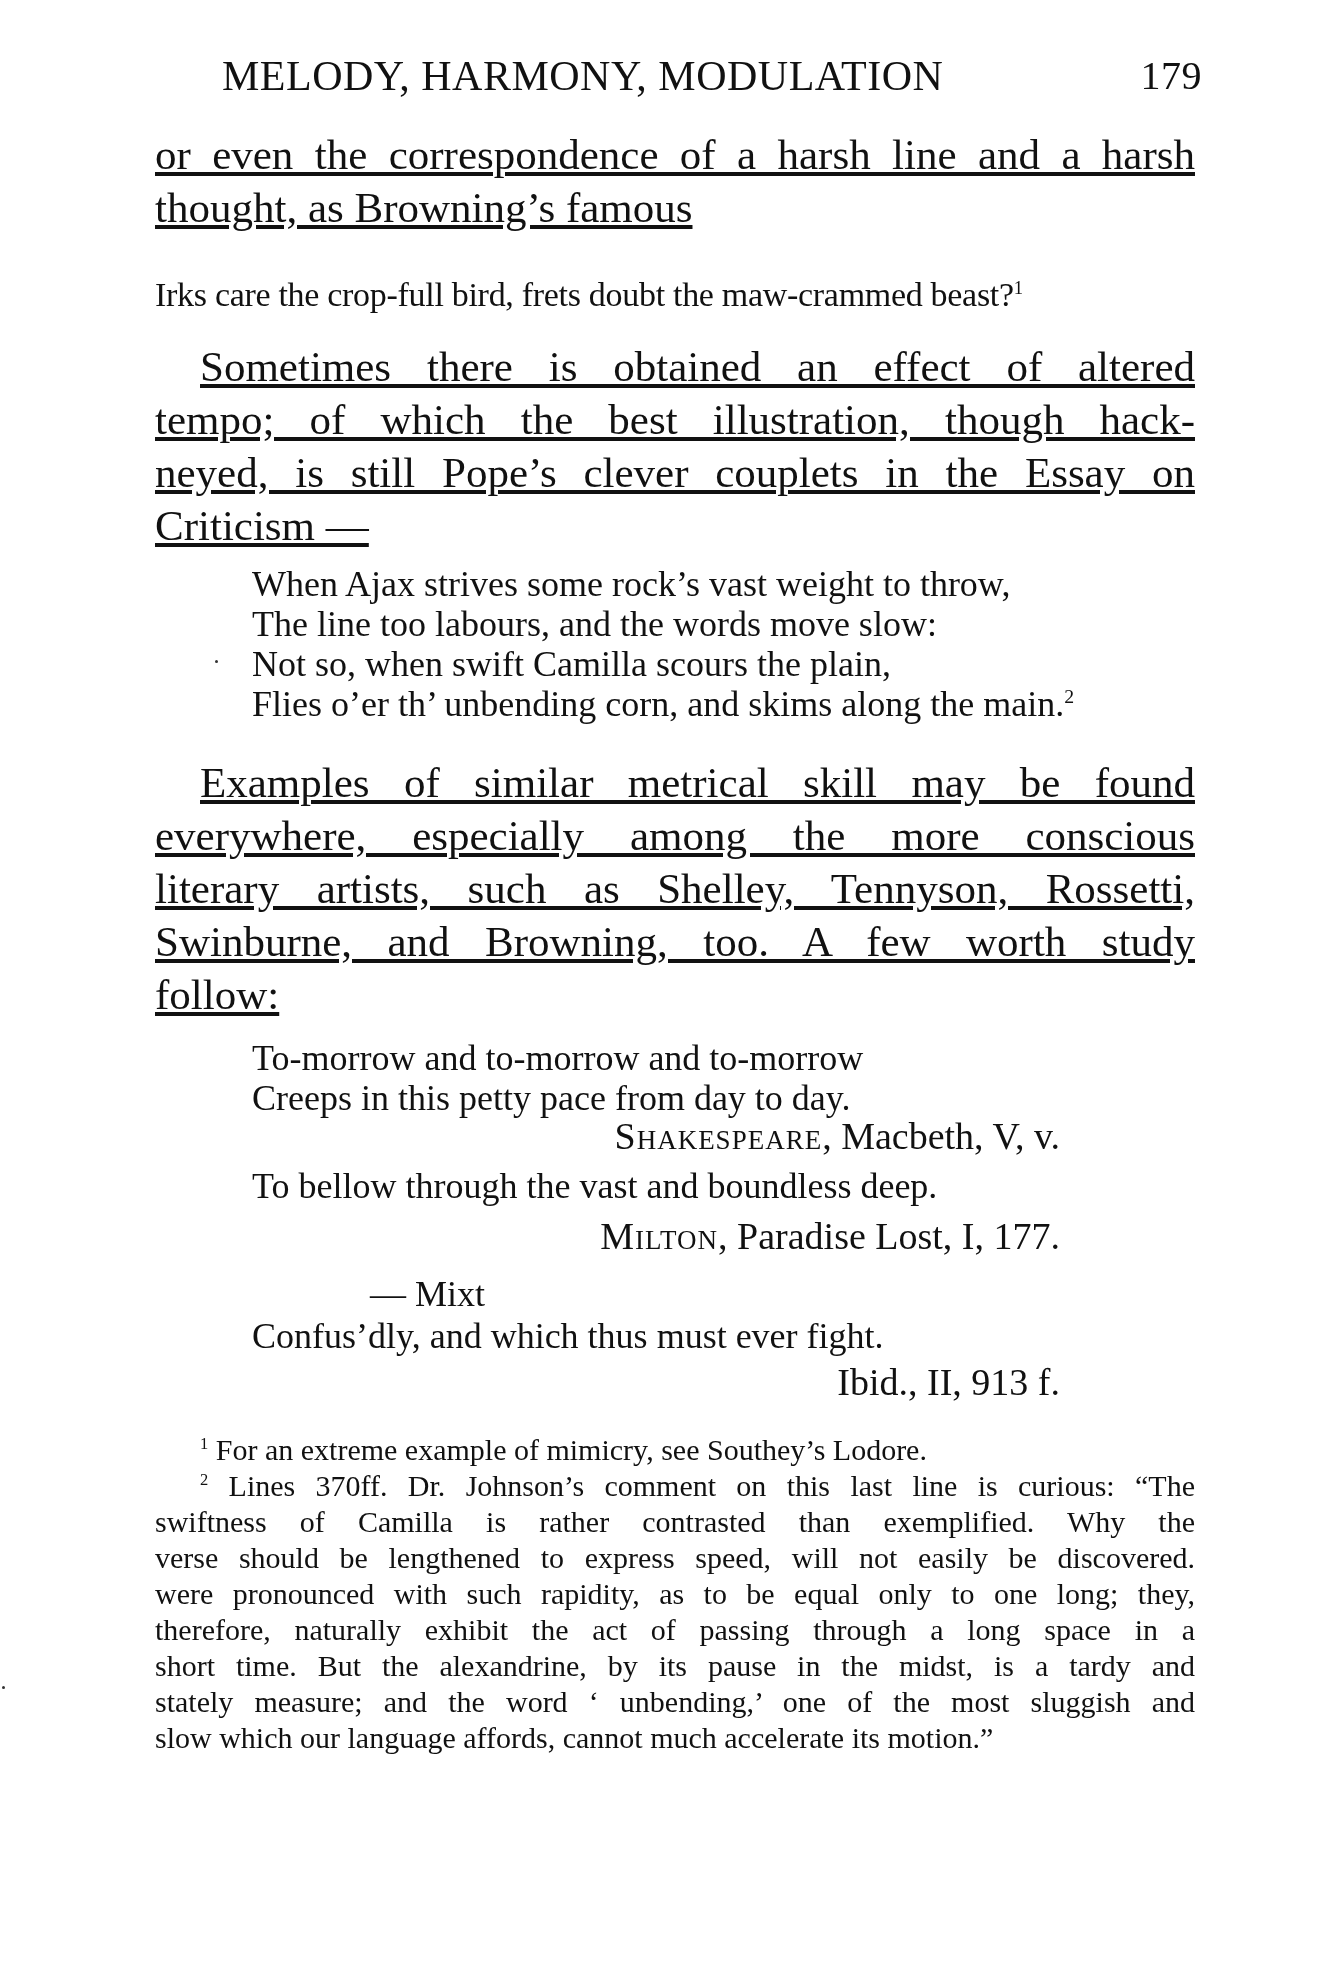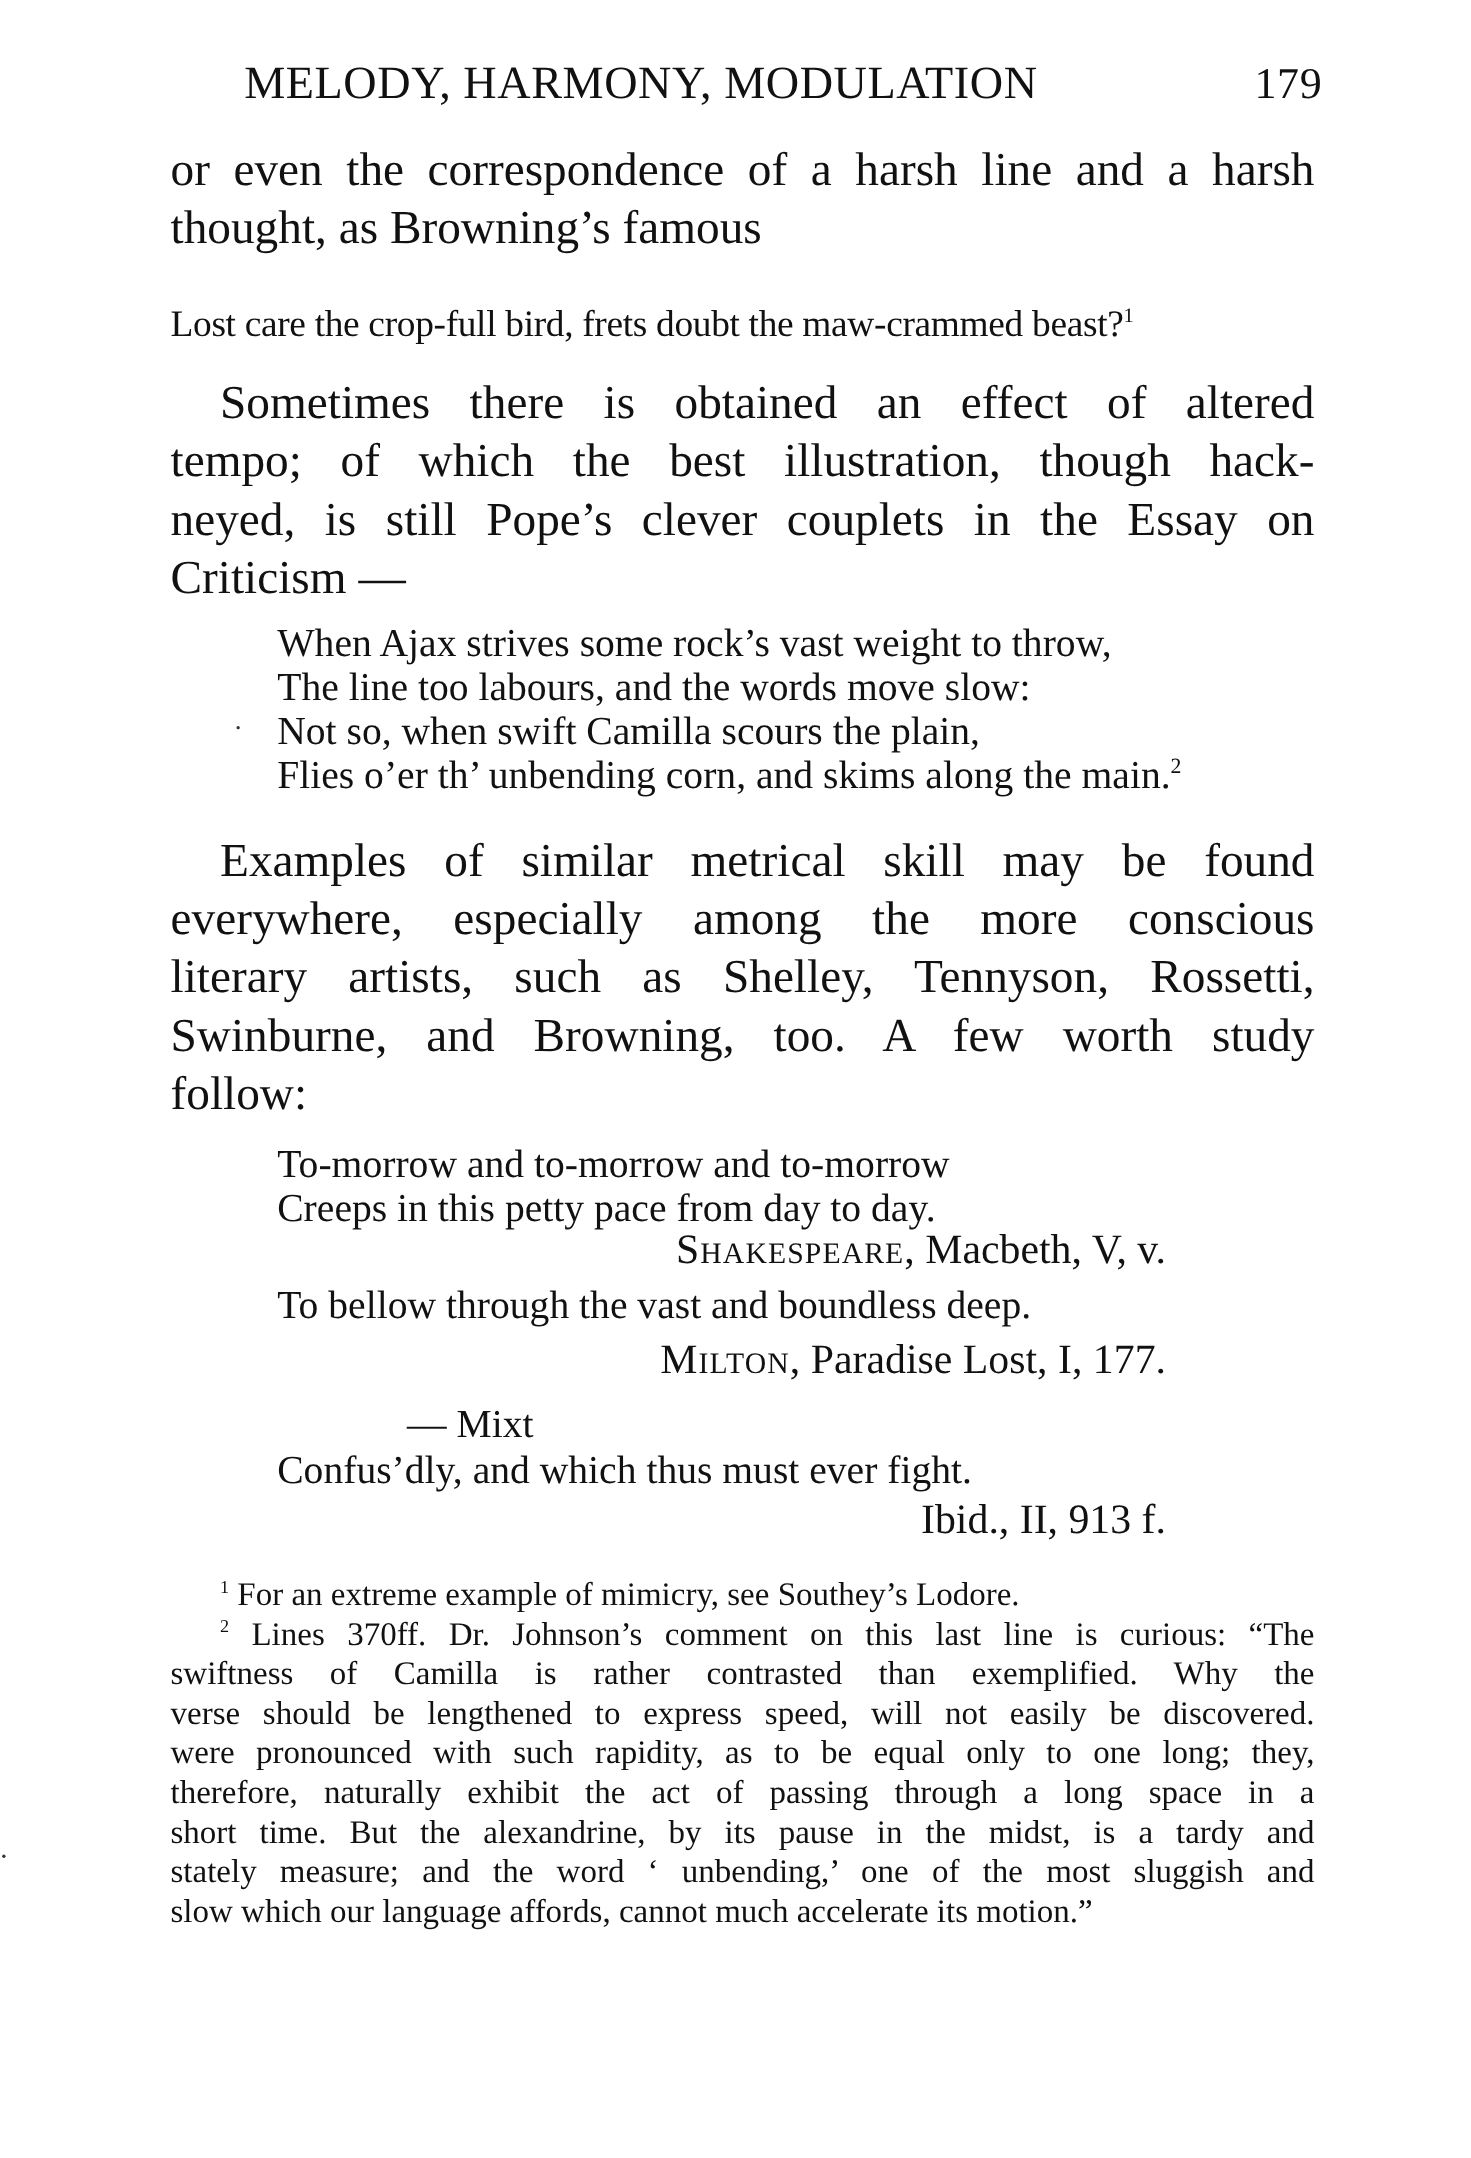--- a/index.html
+++ b/index.html
@@ -9,21 +9,21 @@
     }
     .page { position: absolute; left: 0; top: 0; width: 1197px; height: 1962px; }
     .running-head {
       position: absolute; left: 222px; top: 52px; width: 980px;
       font-size: 42px; letter-spacing: 0.5px; white-space: nowrap;
     }
     .running-head .title { display: inline-block; }
     .running-head .pageno { position: absolute; right: 0; top: 0; font-size: 40px; }
     .body-text {
       position: absolute; left: 155px; width: 1040px;
-      font-size: 43px; line-height: 53px; text-align: justify;
+      font-size: 43px; line-height: 53px; text-align: justify; text-decoration: underline;
     }
     .body-text .line { display: block; white-space: nowrap; text-align-last: justify; text-align: justify; }
     .body-text .line.last { text-align-last: left; }
     .indent { padding-left: 45px; }
     .quote-line { position: absolute; left: 155px; font-size: 34px; white-space: nowrap; letter-spacing: -0.3px; }
     sup { font-size: 55%; vertical-align: super; line-height: 0; }
     .verse { position: absolute; left: 232px; font-size: 36px; line-height: 40px; margin-left: 20px; }
     .verse .vline { display: block; white-space: nowrap; }
     .attribution { position: absolute; right: 137px; font-size: 38px; white-space: nowrap; text-align: right; }
     .smallcaps { font-variant: small-caps; letter-spacing: 1px; }
@@ -42,21 +42,21 @@
     <span class="title">MELODY, HARMONY, MODULATION</span>
     <span class="pageno">179</span>
   </div>
 
   <div class="body-text" style="top:128px;">
     <span class="line">or even the correspondence of a harsh line and a harsh</span>
     <span class="line last">thought, as Browning’s famous</span>
   </div>
 
   <div class="quote-line" style="top:276px;">
-    <span>Lost care the crop-full bird, frets doubt the maw-crammed beast?</span><sup>1</sup>
+    <span>Irks care the crop-full bird, frets doubt the maw-crammed beast?</span><sup>1</sup>
   </div>
 
   <div class="body-text" style="top:340px;">
     <span class="line indent">Sometimes there is obtained an effect of altered</span>
     <span class="line">tempo; of which the best illustration, though hack-</span>
     <span class="line">neyed, is still Pope’s clever couplets in the Essay on</span>
     <span class="line last">Criticism —</span>
   </div>
 
   <div class="verse" style="top:564px;">

